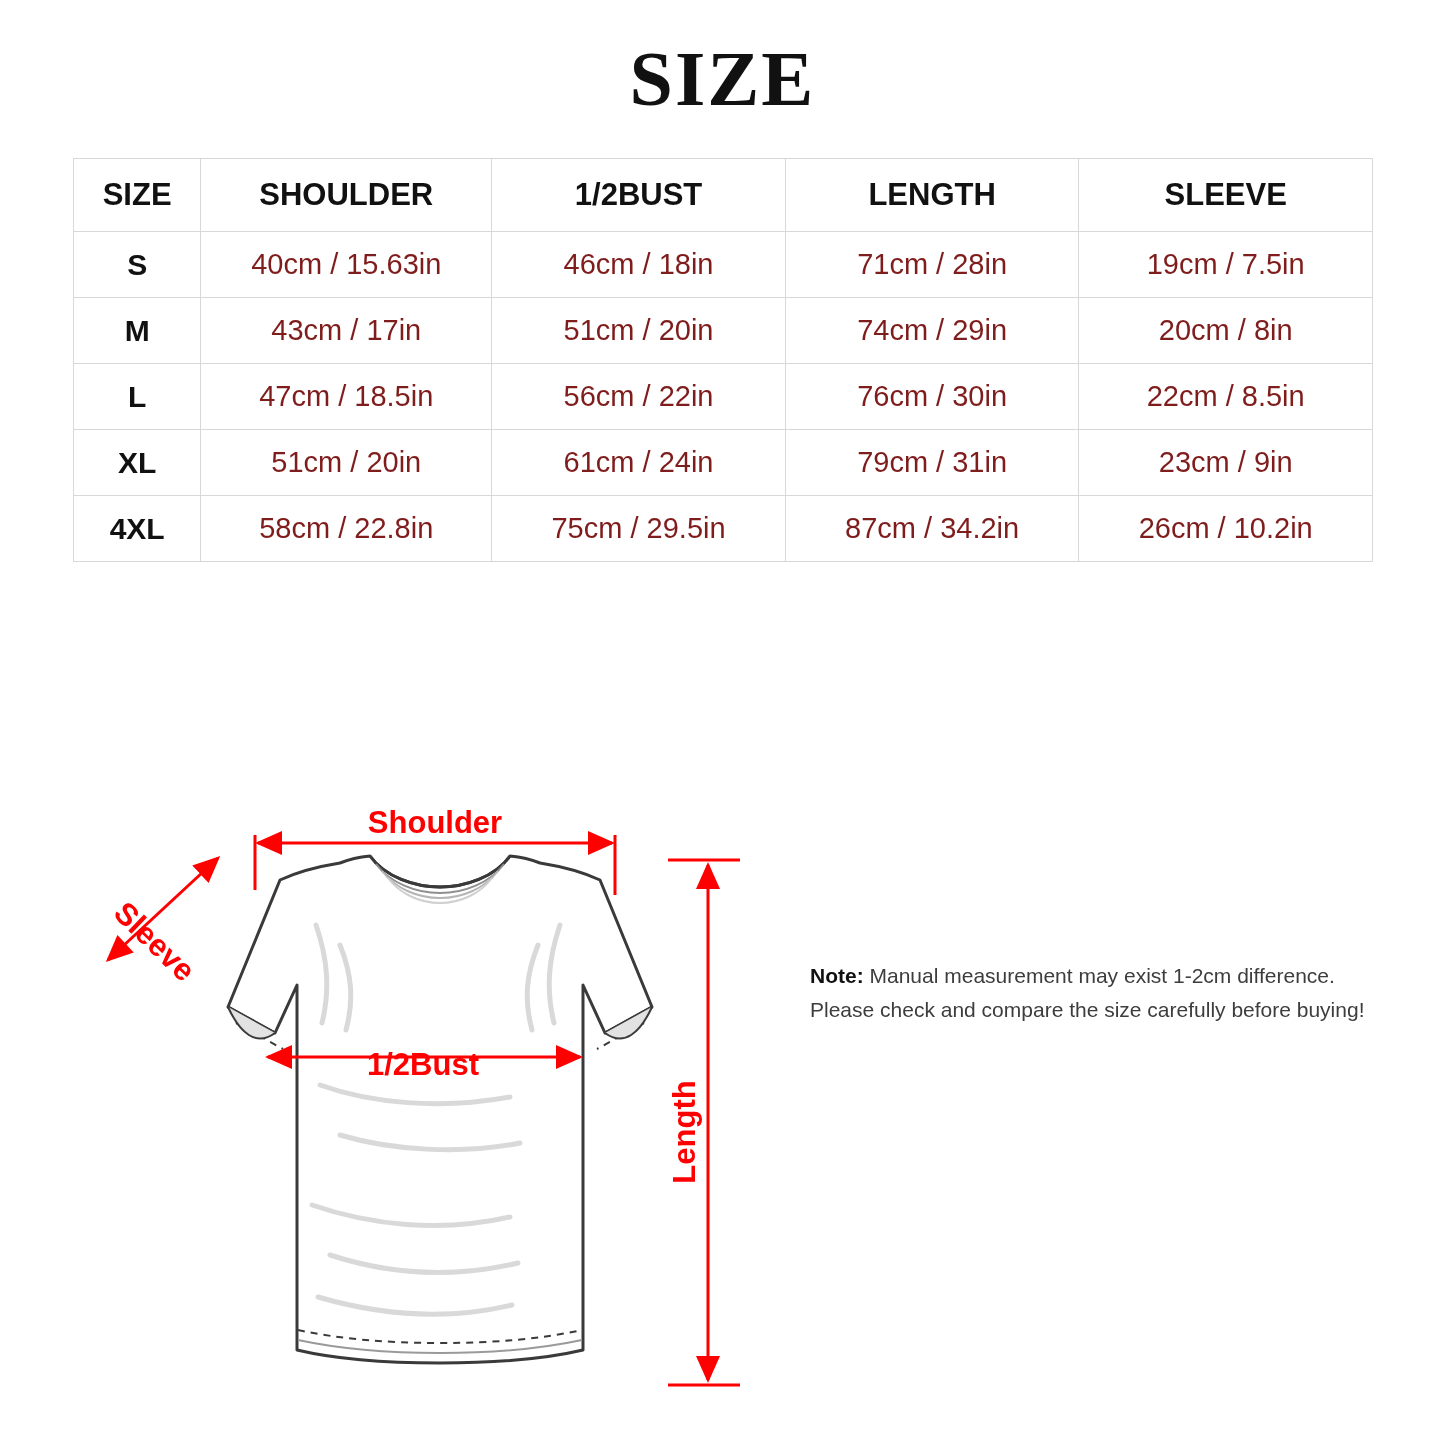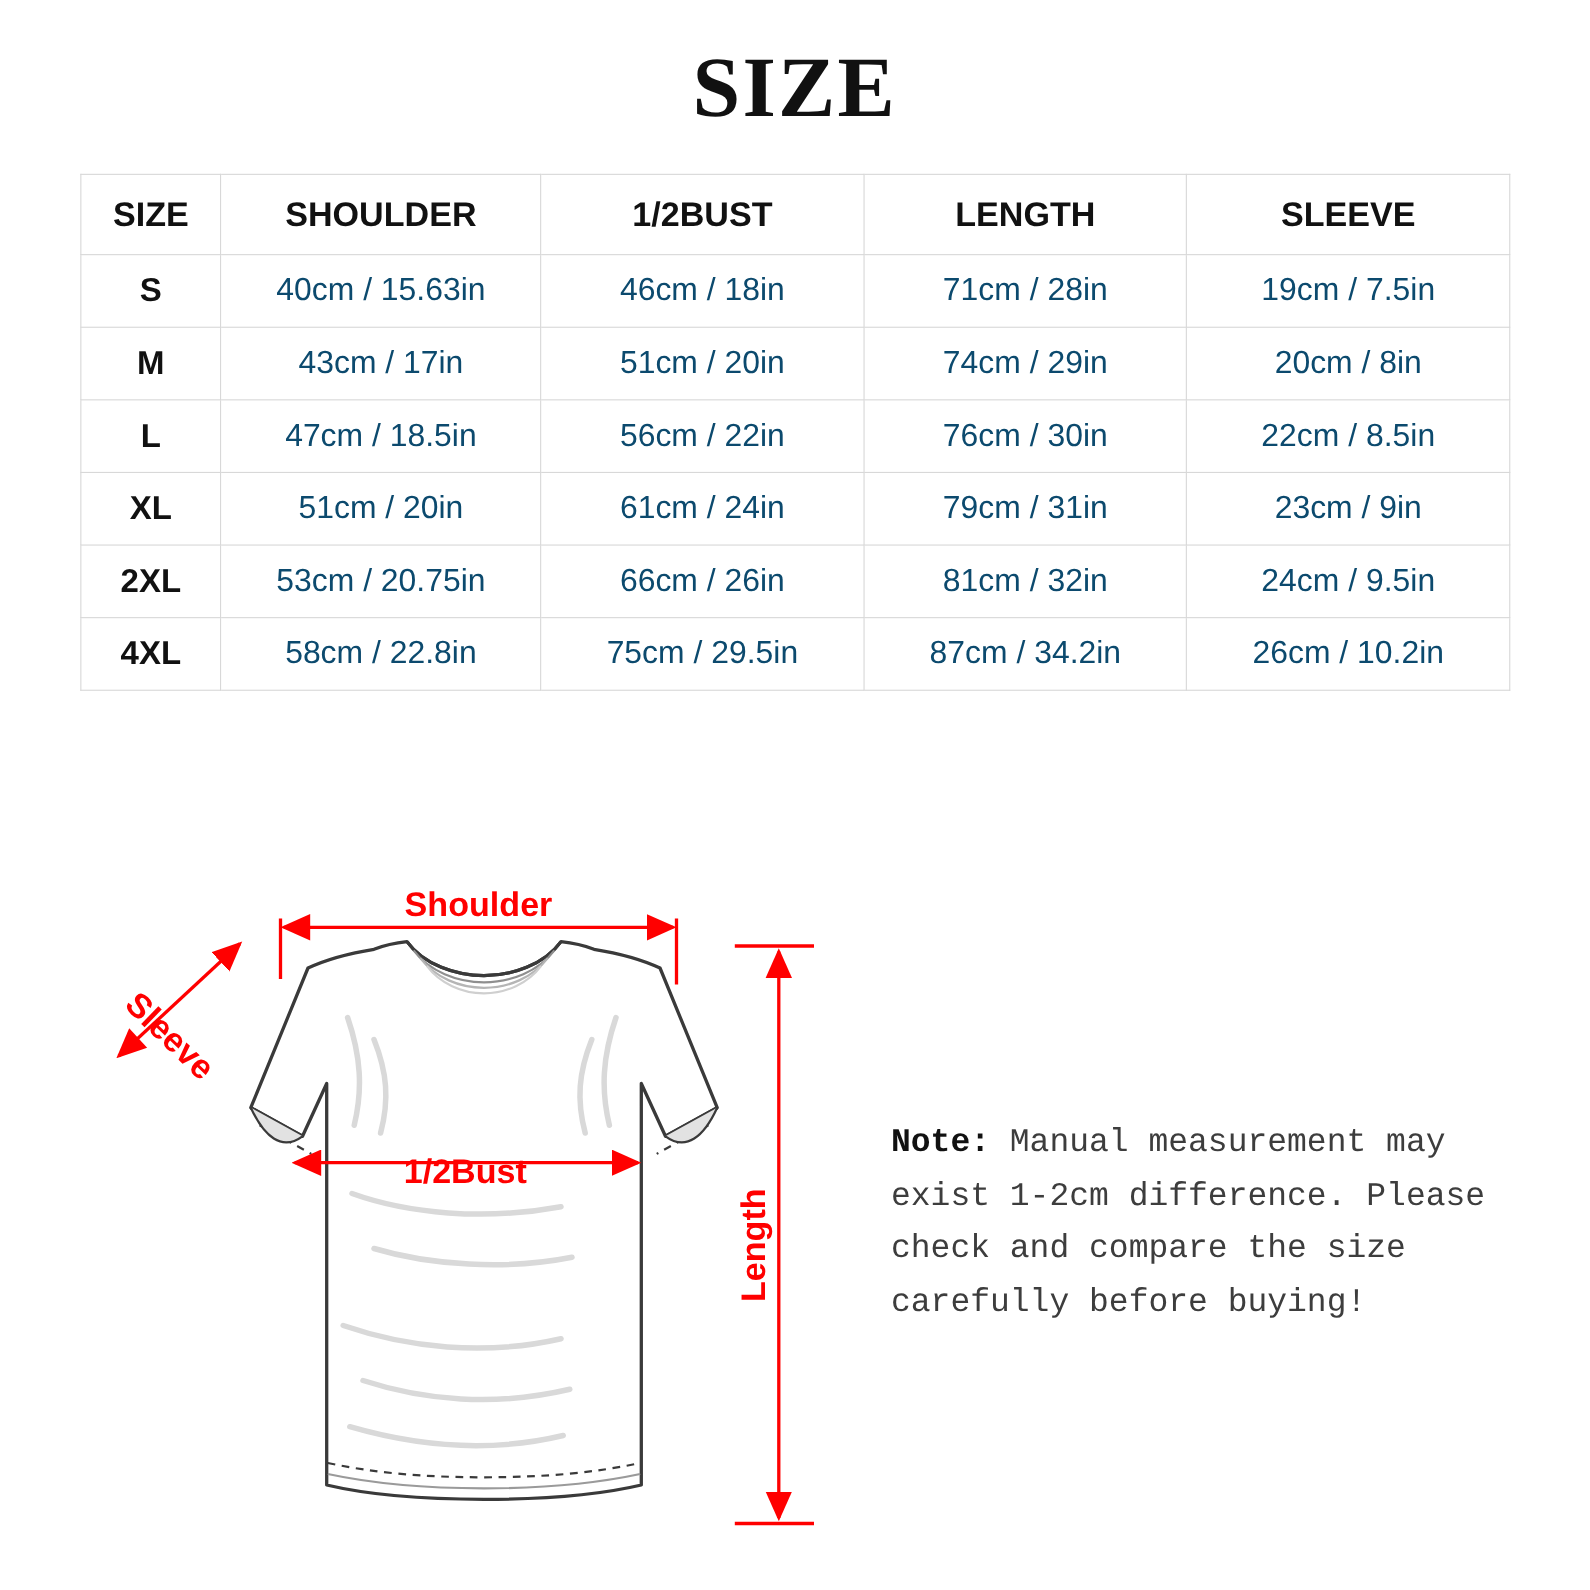--- a/index.html
+++ b/index.html
@@ -57,48 +57,47 @@
     color: #111111;
   }
   table.size-table tbody td.size-cell {
     font-size: 30px;
     font-weight: 700;
     color: #111111;
   }
   table.size-table tbody td.val-cell {
     font-size: 29px;
     font-weight: 400;
-    color: #0c4a6e;
+    color: #7f1d1d;
   }
   col.c-size   { width: 9.8%; }
   col.c-shoul  { width: 22.4%; }
   col.c-bust   { width: 22.6%; }
   col.c-length { width: 22.6%; }
   col.c-sleeve { width: 22.6%; }
 
   
   #diagram {
     position: absolute;
     top: 785px;
     left: 40px;
     width: 760px;
     height: 620px;
   }
   #diagram svg { display: block; }
 
   
   #note {
     position: absolute;
-    top: 1015px;
+    top: 959px;
     left: 810px;
     width: 580px;
-    font-size: 30px;
+    font-size: 21px;
     line-height: 1.62;
     color: #3d3d3d;
-    font-family: Liberation Mono, monospace;
   }
   #note .note-label {
     font-weight: 700;
     color: #111111;
   }
 </style>
 </head>
 <body>
 
 <div id="title">SIZE</div>
@@ -142,27 +141,20 @@
         <td class="val-cell">56cm / 22in</td>
         <td class="val-cell">76cm / 30in</td>
         <td class="val-cell">22cm / 8.5in</td>
       </tr>
       <tr>
         <td class="size-cell">XL</td>
         <td class="val-cell">51cm / 20in</td>
         <td class="val-cell">61cm / 24in</td>
         <td class="val-cell">79cm / 31in</td>
         <td class="val-cell">23cm / 9in</td>
-      </tr>
-      <tr>
-        <td class="size-cell">2XL</td>
-        <td class="val-cell">53cm / 20.75in</td>
-        <td class="val-cell">66cm / 26in</td>
-        <td class="val-cell">81cm / 32in</td>
-        <td class="val-cell">24cm / 9.5in</td>
       </tr>
       <tr>
         <td class="size-cell">4XL</td>
         <td class="val-cell">58cm / 22.8in</td>
         <td class="val-cell">75cm / 29.5in</td>
         <td class="val-cell">87cm / 34.2in</td>
         <td class="val-cell">26cm / 10.2in</td>
       </tr>
     </tbody>
   </table>

